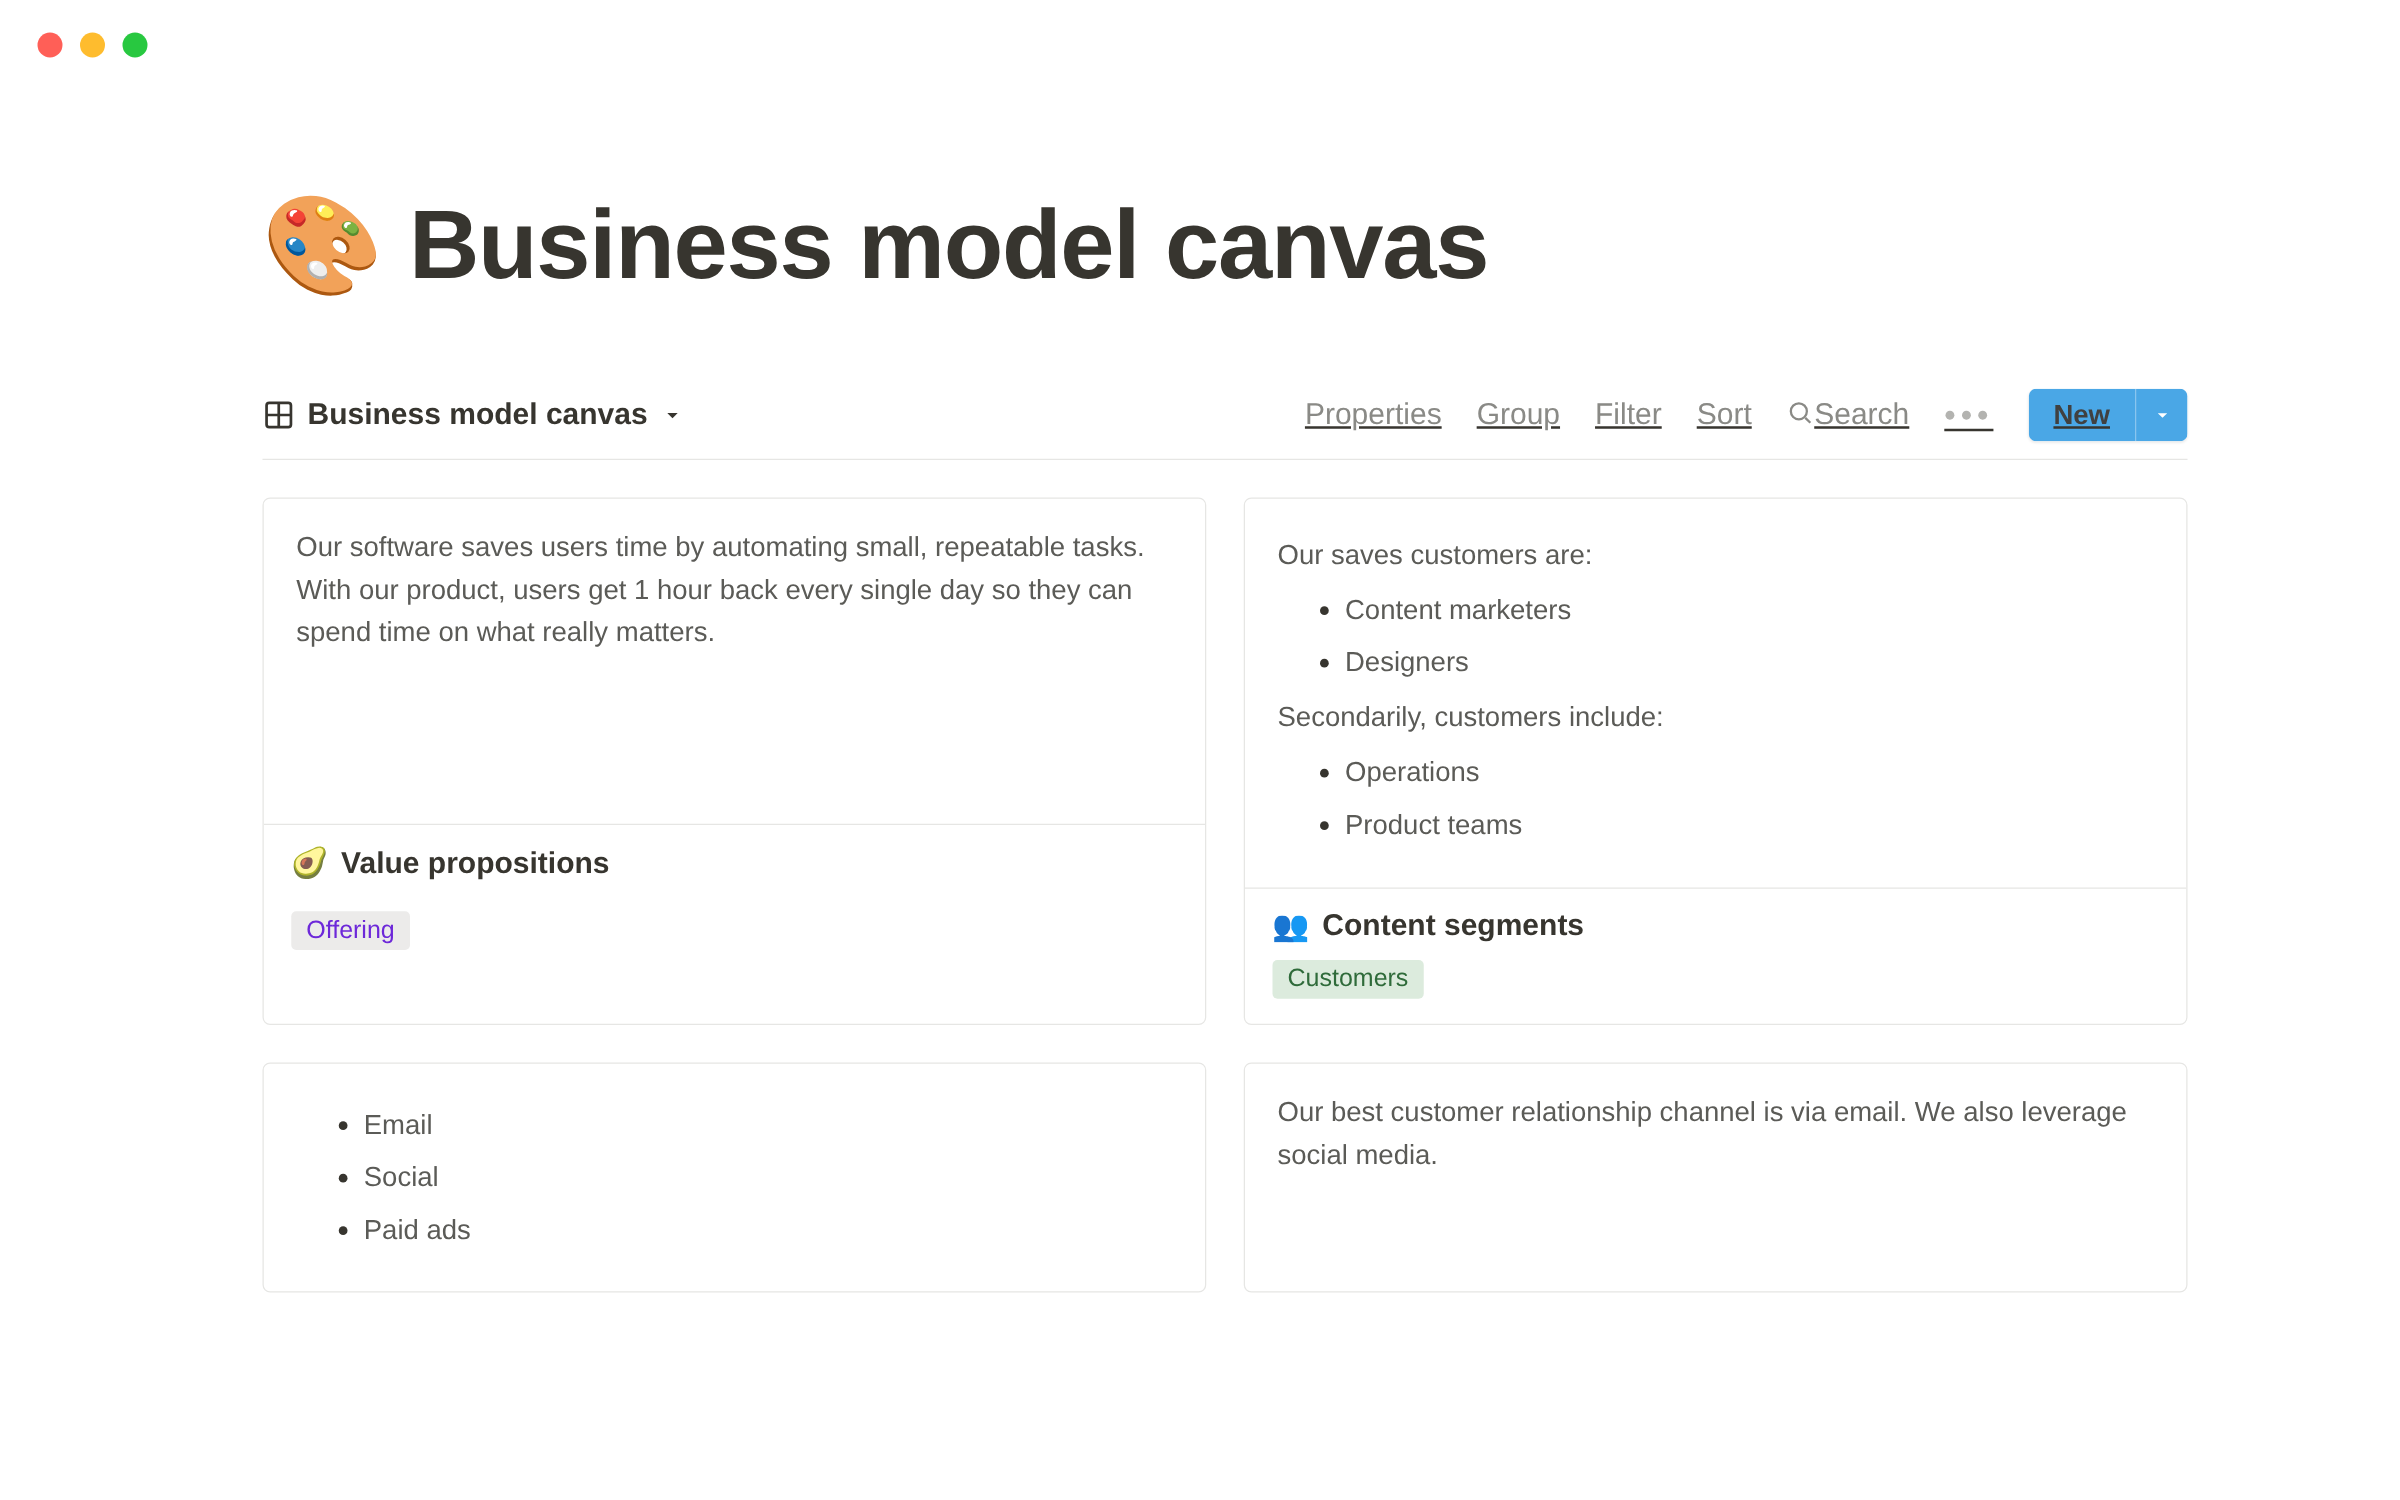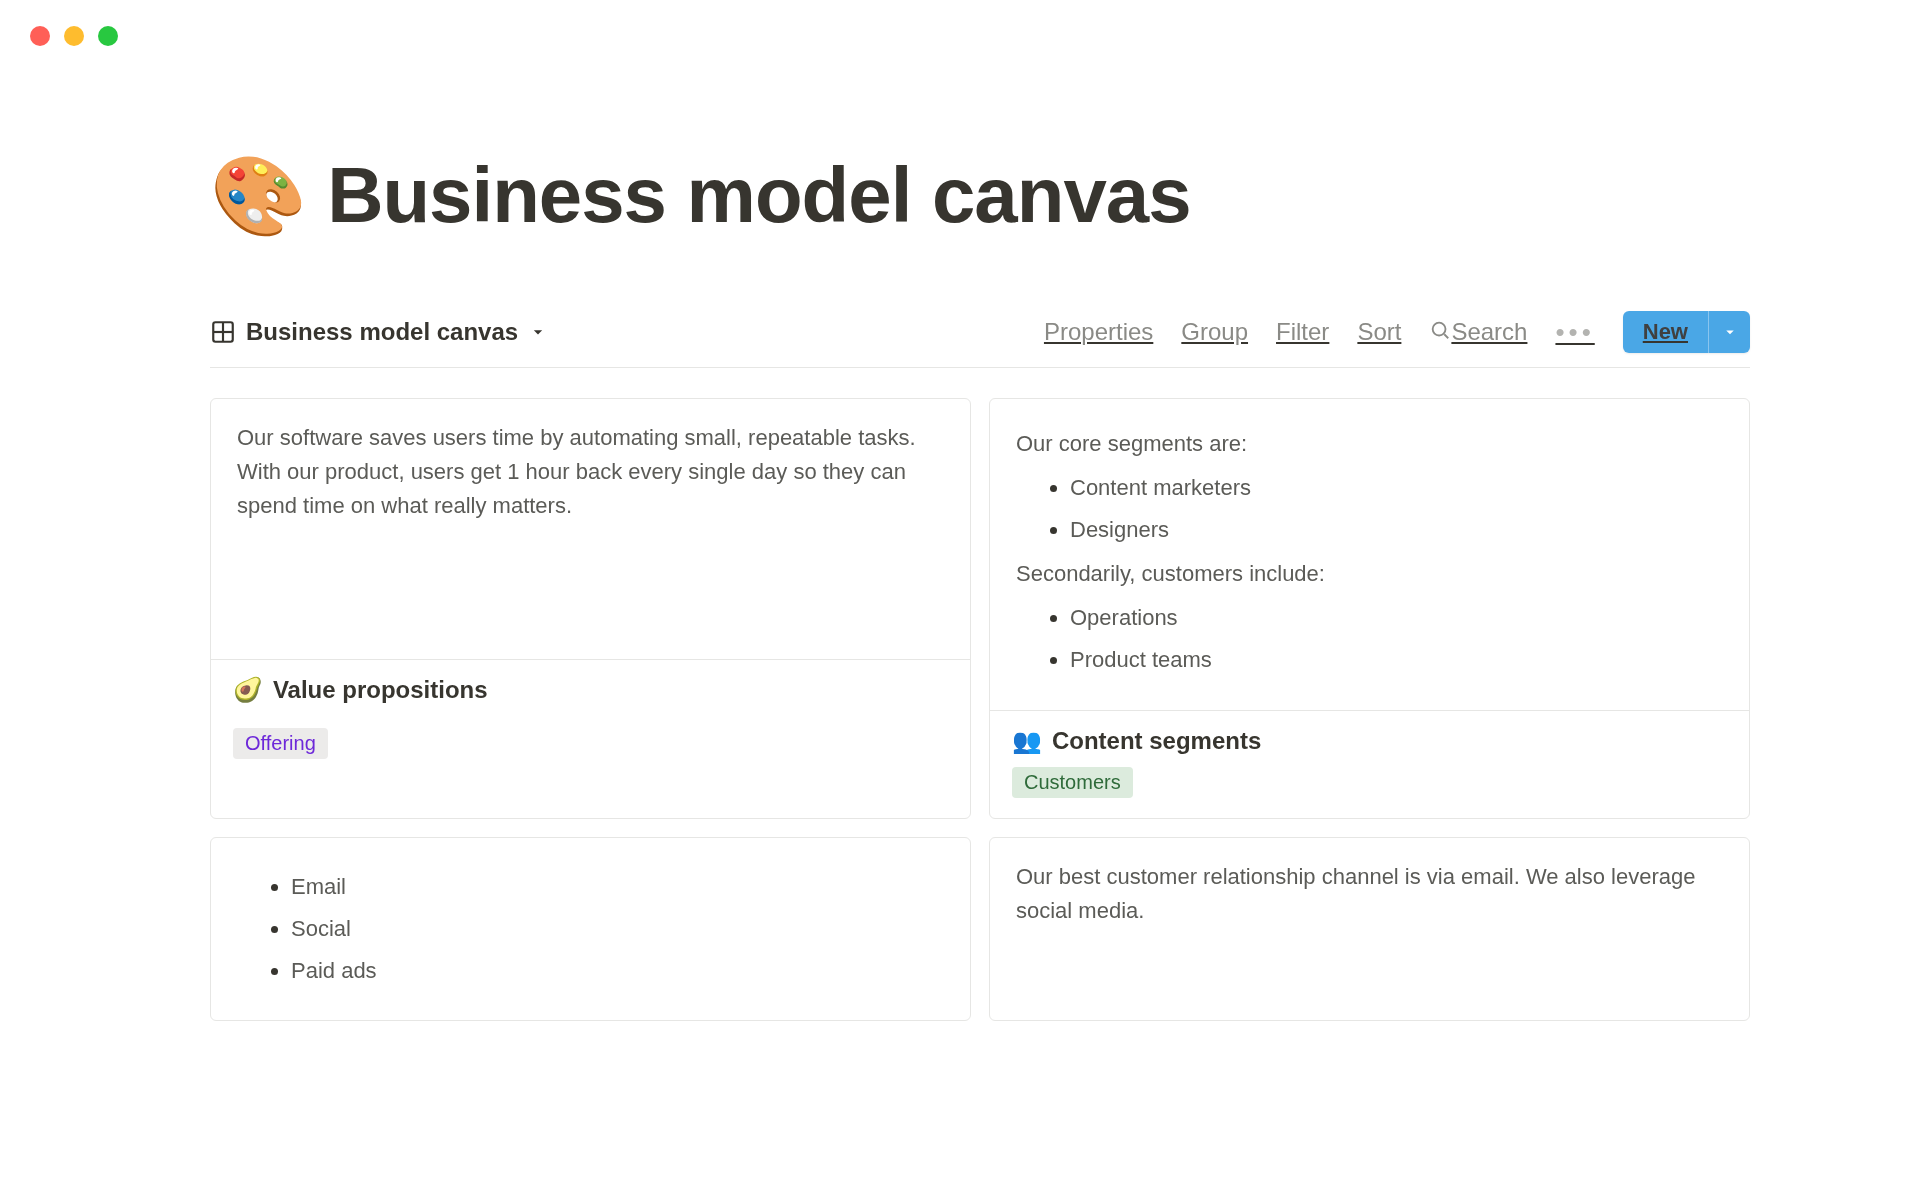--- a/index.html
+++ b/index.html
@@ -117,21 +117,21 @@
     width: 42px;
     display:flex; align-items:center; justify-content:center;
     cursor: pointer;
   }
   .new-btn .new-drop svg { width: 18px; height: 18px; fill:#fff; }
 
   
   .board {
     display: grid;
     grid-template-columns: 1fr 1fr;
-    gap: 18px;
+    gap: 30px;
   }
   .card {
     border: 1px solid #e6e6e4;
     border-radius: 6px;
     background: #ffffff;
     overflow: hidden;
   }
   .card-body {
     padding: 22px 26px 22px 26px;
     font-size: 22px;
@@ -244,21 +244,21 @@
         <div class="card-title">
           <span>🥑</span>
           <span>Value propositions</span>
         </div>
         <span class="tag gray">Offering</span>
       </div>
     </div>
 
     <div class="card">
       <div class="card-body">
-        <div class="subhead">Our core segments are:</div>
+        <div class="subhead">Our saves customers are:</div>
         <ul>
           <li>Content marketers</li>
           <li>Designers</li>
         </ul>
         <div class="subhead">Secondarily, customers include:</div>
         <ul>
           <li>Operations</li>
           <li>Product teams</li>
         </ul>
       </div>

